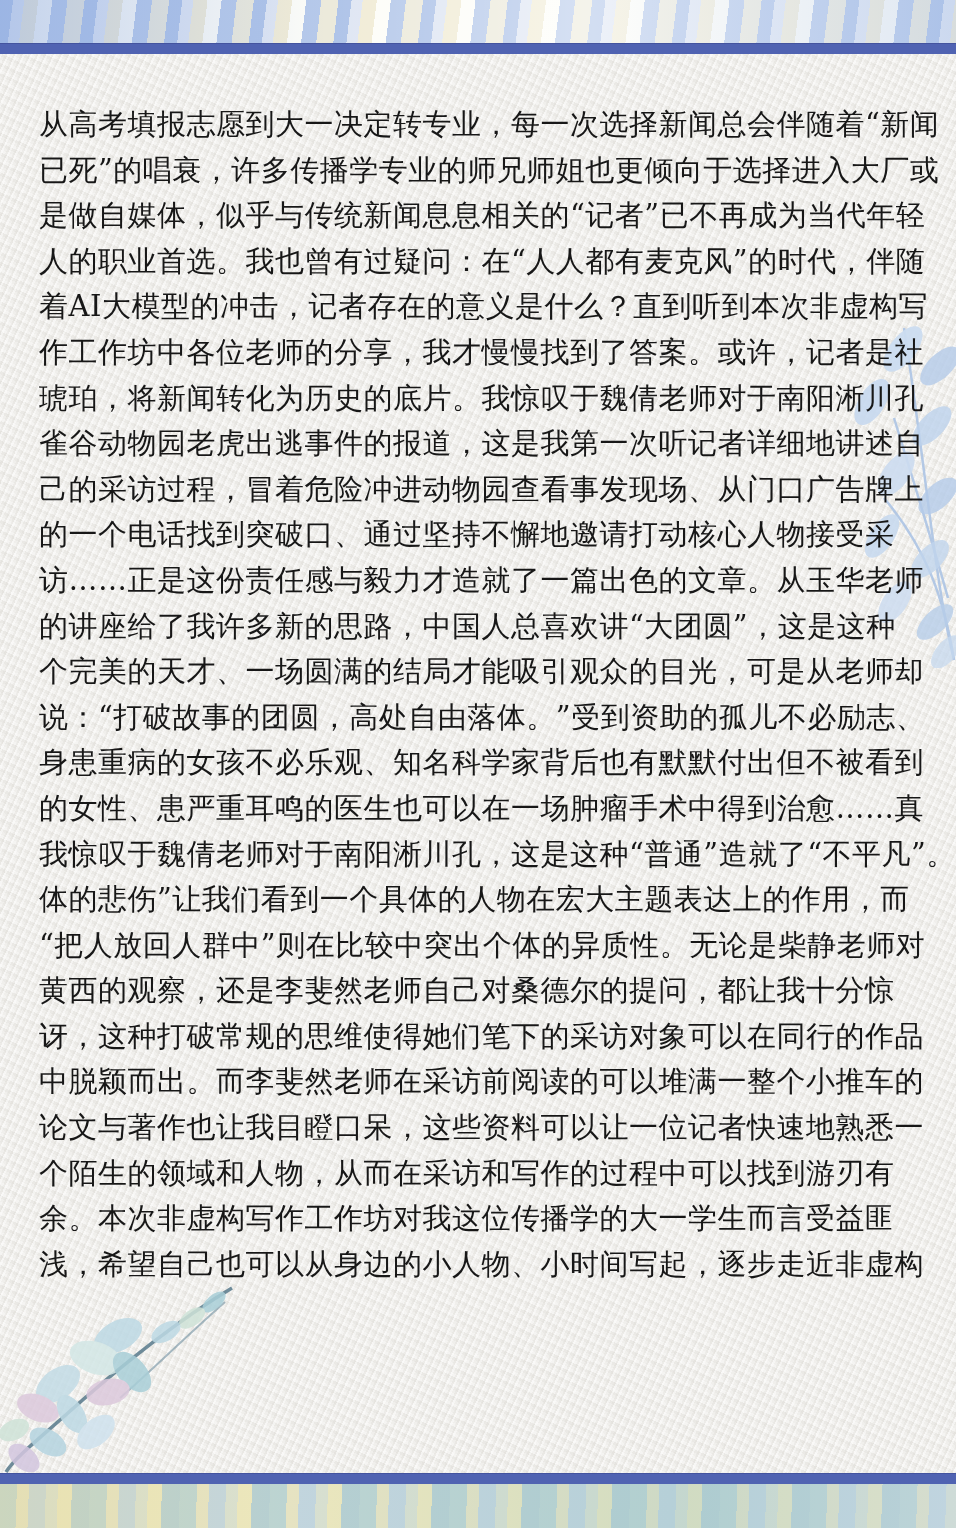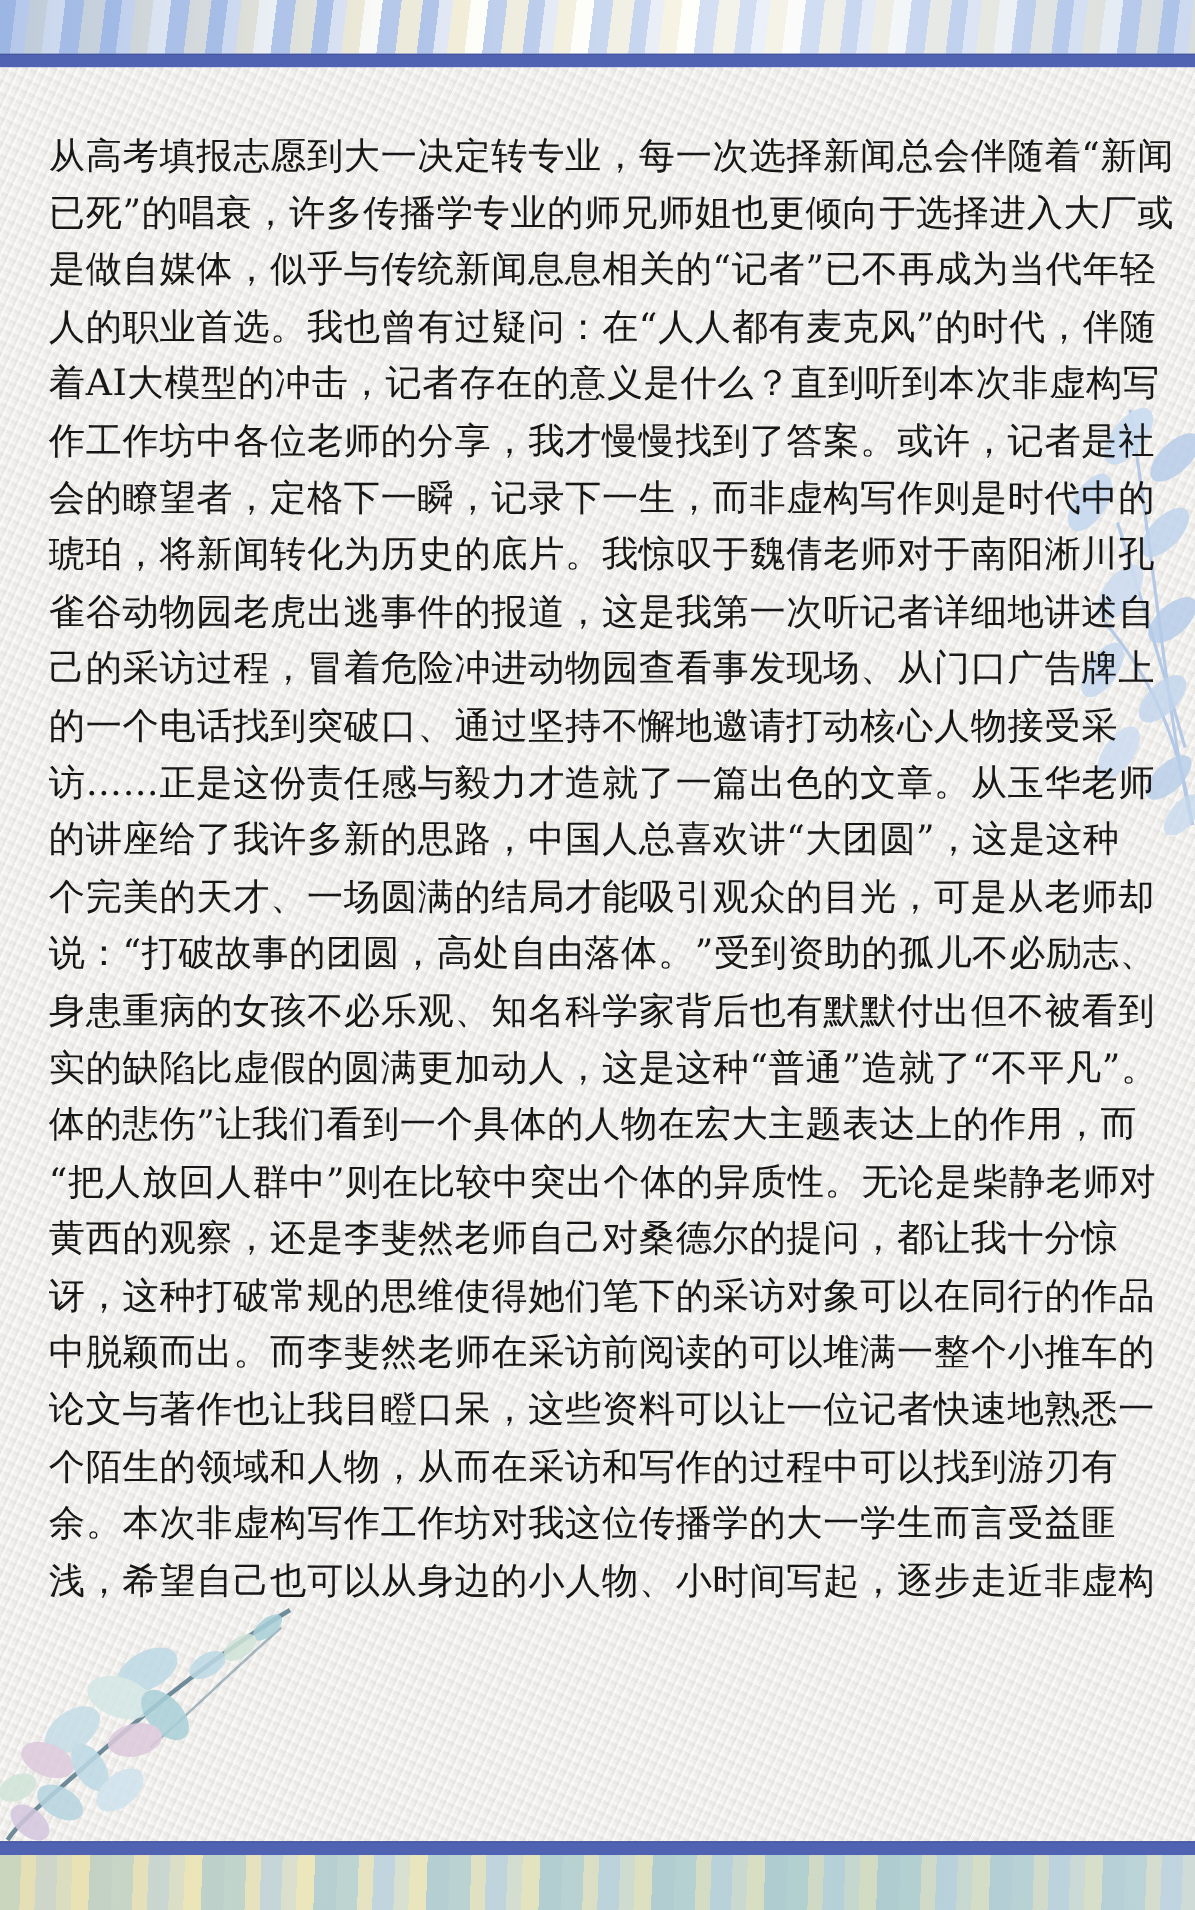--- a/index.html
+++ b/index.html
@@ -118,31 +118,31 @@
       </g>
     </svg>
 
     <div class="essay">
         <div class="essay-line">从高考填报志愿到大一决定转专业，每一次选择新闻总会伴随着“新闻</div>
         <div class="essay-line">已死”的唱衰，许多传播学专业的师兄师姐也更倾向于选择进入大厂或</div>
         <div class="essay-line">是做自媒体，似乎与传统新闻息息相关的“记者”已不再成为当代年轻</div>
         <div class="essay-line">人的职业首选。我也曾有过疑问：在“人人都有麦克风”的时代，伴随</div>
         <div class="essay-line">着AI大模型的冲击，记者存在的意义是什么？直到听到本次非虚构写</div>
         <div class="essay-line">作工作坊中各位老师的分享，我才慢慢找到了答案。或许，记者是社</div>
-        <div class="essay-line">会的瞭望者，定格下一瞬，记录下一生，而非虚构写作则是时代中的</div>
         <div class="essay-line">琥珀，将新闻转化为历史的底片。我惊叹于魏倩老师对于南阳淅川孔</div>
         <div class="essay-line">雀谷动物园老虎出逃事件的报道，这是我第一次听记者详细地讲述自</div>
         <div class="essay-line">己的采访过程，冒着危险冲进动物园查看事发现场、从门口广告牌上</div>
         <div class="essay-line">的一个电话找到突破口、通过坚持不懈地邀请打动核心人物接受采</div>
         <div class="essay-line">访……正是这份责任感与毅力才造就了一篇出色的文章。从玉华老师</div>
         <div class="essay-line">的讲座给了我许多新的思路，中国人总喜欢讲“大团圆”，这是这种</div>
         <div class="essay-line">个完美的天才、一场圆满的结局才能吸引观众的目光，可是从老师却</div>
         <div class="essay-line">说：“打破故事的团圆，高处自由落体。”受到资助的孤儿不必励志、</div>
         <div class="essay-line">身患重病的女孩不必乐观、知名科学家背后也有默默付出但不被看到</div>
-        <div class="essay-line">实的缺陷比虚假的圆满更加动人，这是这种“普通”造就了“不平凡”。</div>
+        <div class="essay-line">的女性、患严重耳鸣的医生也可以在一场肿瘤手术中得到治愈……真</div>
+        <div class="essay-line">我惊叹于魏倩老师对于南阳淅川孔，这是这种“普通”造就了“不平凡”。</div>
         <div class="essay-line">体的悲伤”让我们看到一个具体的人物在宏大主题表达上的作用，而</div>
         <div class="essay-line">“把人放回人群中”则在比较中突出个体的异质性。无论是柴静老师对</div>
         <div class="essay-line">黄西的观察，还是李斐然老师自己对桑德尔的提问，都让我十分惊</div>
         <div class="essay-line">讶，这种打破常规的思维使得她们笔下的采访对象可以在同行的作品</div>
         <div class="essay-line">中脱颖而出。而李斐然老师在采访前阅读的可以堆满一整个小推车的</div>
         <div class="essay-line">论文与著作也让我目瞪口呆，这些资料可以让一位记者快速地熟悉一</div>
         <div class="essay-line">个陌生的领域和人物，从而在采访和写作的过程中可以找到游刃有</div>
         <div class="essay-line">余。本次非虚构写作工作坊对我这位传播学的大一学生而言受益匪</div>
         <div class="essay-line">浅，希望自己也可以从身边的小人物、小时间写起，逐步走近非虚构</div>
       </div>

